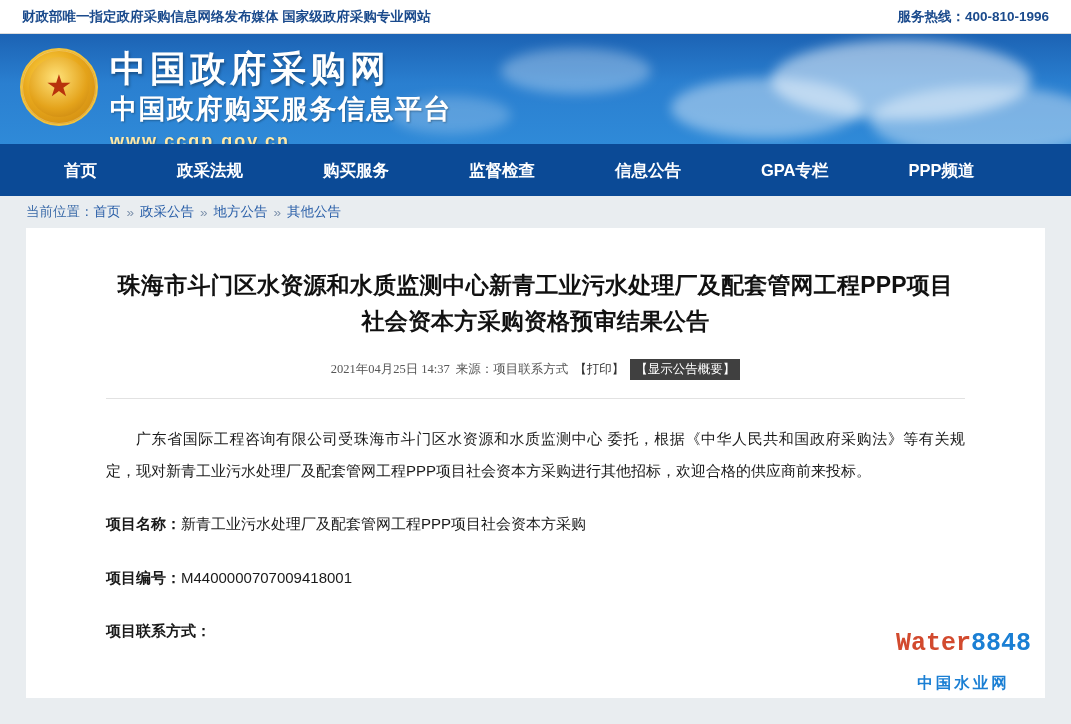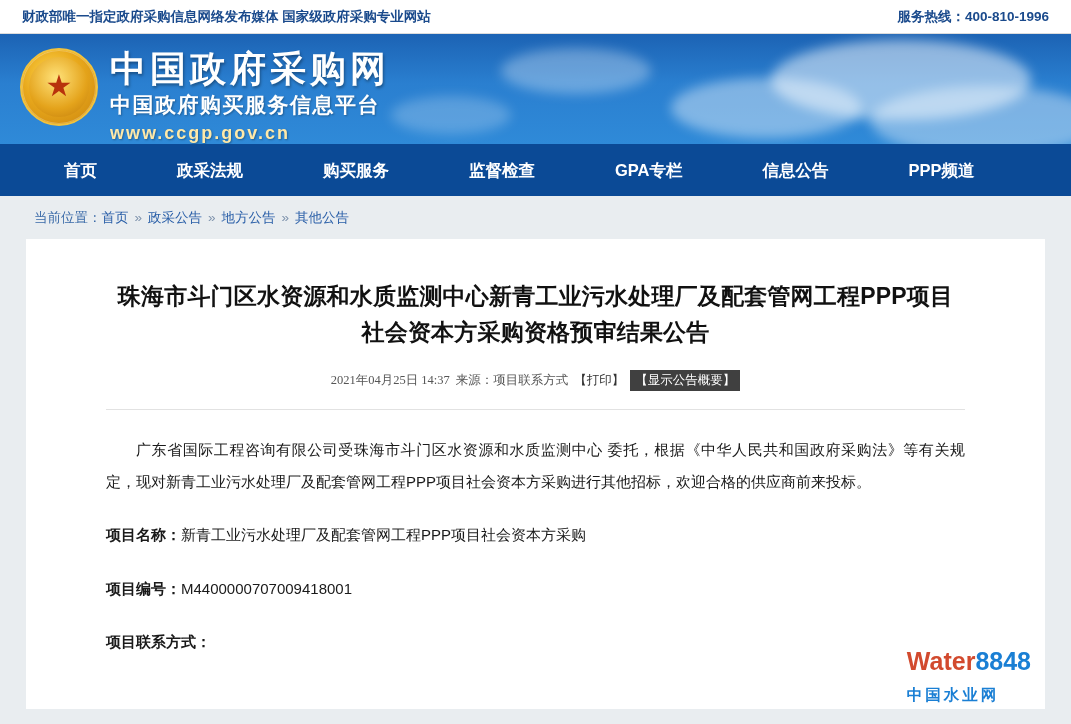--- a/index.html
+++ b/index.html
@@ -92,21 +92,21 @@
   .banner-title {
     font-size: 36px;
     font-weight: bold;
     color: #ffffff;
     letter-spacing: 4px;
     text-shadow: 1px 2px 3px rgba(0,0,0,0.35);
     line-height: 1.05;
     white-space: nowrap;
   }
   .banner-sub {
-    font-size: 21px;
+    font-size: 27px;
     font-weight: bold;
     color: #ffffff;
     letter-spacing: 1.5px;
     margin-top: 3px;
     text-shadow: 1px 1px 2px rgba(0,0,0,0.3);
     white-space: nowrap;
   }
   .banner-url {
     font-size: 18px;
     font-weight: bold;
@@ -131,23 +131,23 @@
     font-weight: bold;
     padding: 0 40px;
     line-height: 52px;
     white-space: nowrap;
     cursor: pointer;
   }
 
   
   .crumb-wrap {
     background: #e9edf0;
-    height: 43px;
+    height: 32px;
     display: flex; align-items: center;
-    padding-left: 34px;
+    padding-left: 26px;
     font-size: 13.5px;
     color: #2a5fa8;
   }
   .crumb-label { color: #3a6aa8; }
   .crumb-sep { color: #7f93ad; margin: 0 6px; }
   .crumb-link { color: #2a5fa8; cursor: pointer; }
 
   
   .card {
     margin: 0 26px;
@@ -200,32 +200,34 @@
     text-align: justify;
   }
   .para-indent { text-indent: 2em; }
   .kv { margin-top: 22px; font-size: 15px; color: #1a1a1a; }
   .kv b { font-weight: bold; }
 
   
   .watermark {
     position: absolute;
     right: 14px; bottom: 6px;
+    text-align: center;
     line-height: 1.05;
     user-select: none;
+    font-family: Liberation Mono, monospace;
   }
   .wm-en {
     font-size: 25px; font-weight: bold;
     letter-spacing: 0px;
   }
   .wm-en .w1 { color: #d24a2e; }
   .wm-en .w2 { color: #1a7fd4; }
   .wm-cn {
     font-size: 15.5px; font-weight: bold; color: #1a7fd4;
-    letter-spacing: 3px; margin-top: 12px;
+    letter-spacing: 3px; margin-top: 18px;
   }
 </style>
 </head>
 <body>
 
 <div id="page">
 
   <div class="topbar">
     <div class="topbar-left">财政部唯一指定政府采购信息网络发布媒体 国家级政府采购专业网站</div>
     <div class="topbar-right">服务热线：400-810-1996</div>
@@ -247,22 +249,22 @@
       <div class="banner-sub">中国政府购买服务信息平台</div>
       <div class="banner-url">www.ccgp.gov.cn</div>
     </div>
   </div>
 
   <div class="nav">
     <div class="nav-item">首页</div>
     <div class="nav-item">政采法规</div>
     <div class="nav-item">购买服务</div>
     <div class="nav-item">监督检查</div>
+    <div class="nav-item">信息公告</div>
     <div class="nav-item">GPA专栏</div>
-    <div class="nav-item">信息公告</div>
     <div class="nav-item">PPP频道</div>
   </div>
 
   <div class="crumb-wrap">
     <span class="crumb-label">当前位置：</span>
     <span class="crumb-link">首页</span>
     <span class="crumb-sep">»</span>
     <span class="crumb-link">政采公告</span>
     <span class="crumb-sep">»</span>
     <span class="crumb-link">地方公告</span>

